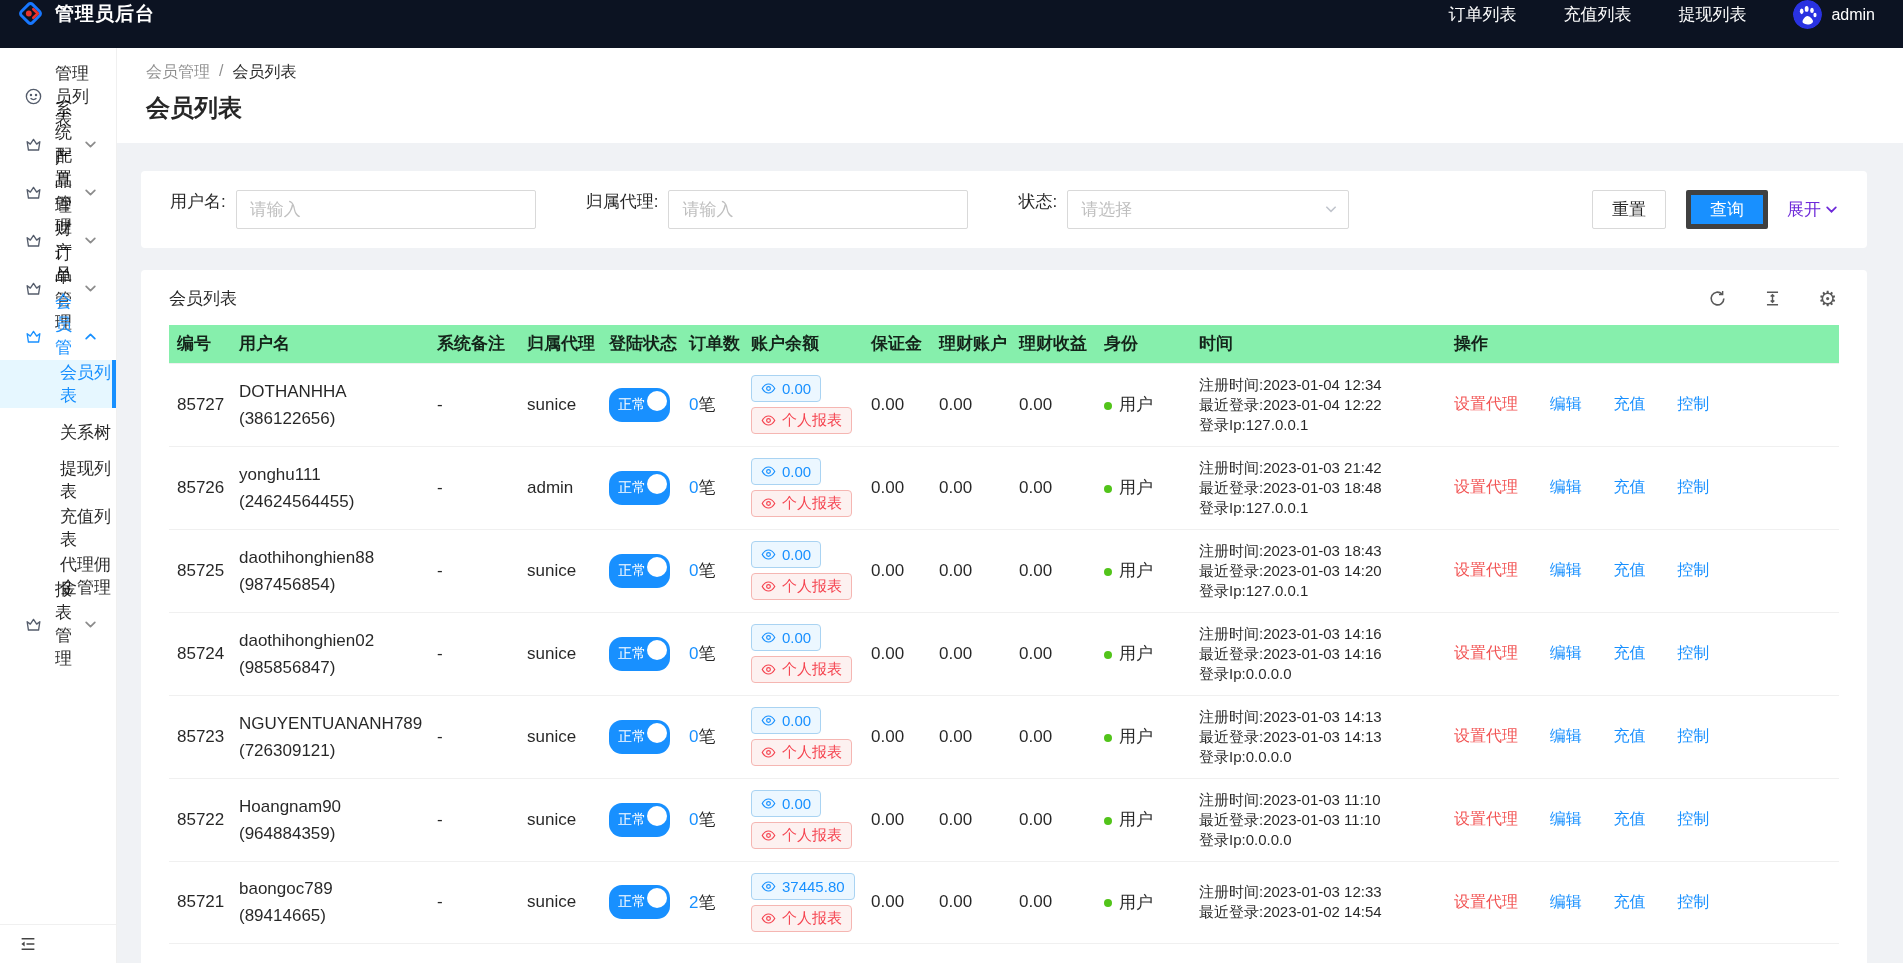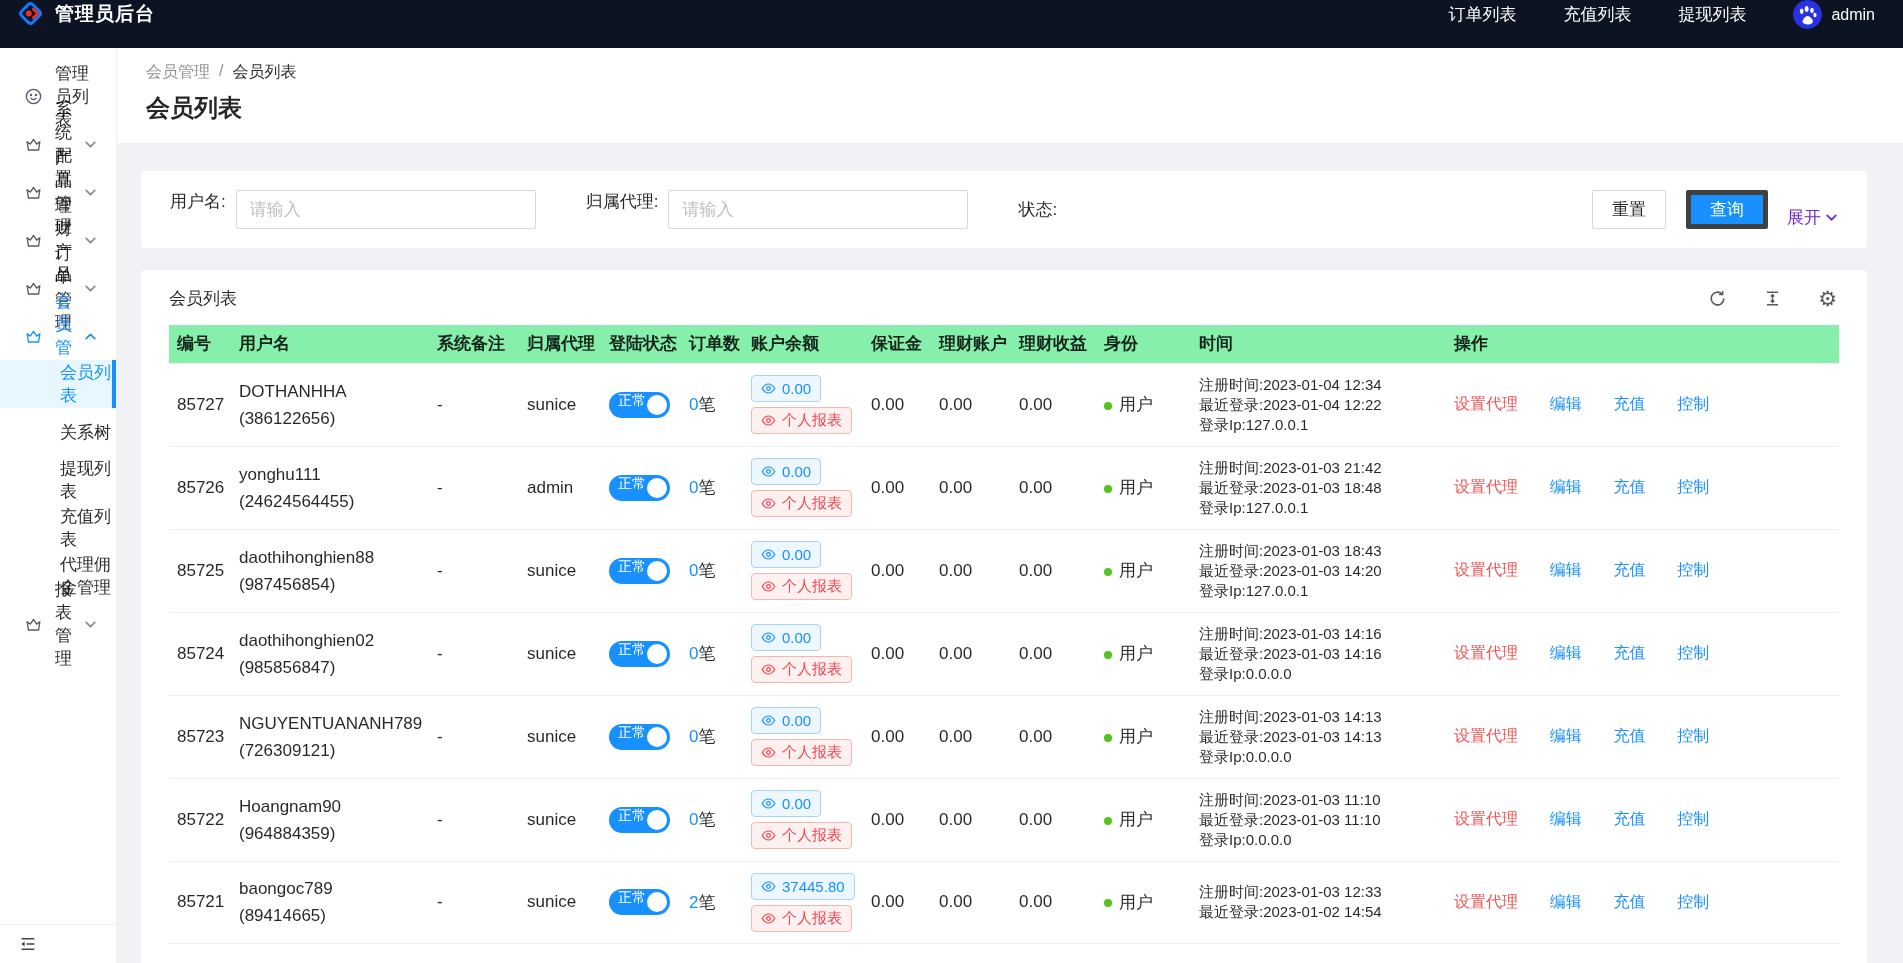--- a/index.html
+++ b/index.html
@@ -55,21 +55,21 @@
     display:flex; align-items:center; margin-bottom:22px; }
   .f-group { display:flex; margin-right:50px; }
   .f-label { font-size:17px; margin-right:10px; white-space:nowrap; }
   .f-input { width:300px; height:39px; border:1px solid #d9d9d9; border-radius:2px;
     padding:0 13px; font-size:17px; color:rgba(0,0,0,.85); outline:none;
     font-family:inherit; }
   .f-input::placeholder { color:#bfbfbf; }
   .f-select-wrap { position:relative; }
   .f-select-wrap .f-input { width:282px; padding-right:34px; }
   .select-arrow { position:absolute; right:11px; top:12px; color:#c0c4cc; display:flex; }
-  .f-actions { margin-left:auto; display:flex; align-items:flex-end; }
+  .f-actions { margin-left:auto; display:flex; align-items:center; }
   .btn { height:39px; padding:0 19px; border-radius:2px; font-size:17px;
     cursor:pointer; font-family:inherit; }
   .btn-reset { background:#fff; border:1px solid #d9d9d9; color:rgba(0,0,0,.85); }
   .btn-primary { background:#1890ff; border:5px solid #404040; color:#fff; margin-left:20px; }
   .expand-link { color:#6d28d9; font-size:17px; margin-left:19px;
     display:flex; align-items:center; gap:4px; }
 
   
   .table-card { background:#fff; border-radius:4px; padding:0 28px; height:740px; }
   .card-head { display:flex; align-items:center; justify-content:space-between;
@@ -81,22 +81,22 @@
 
   table { width:100%; border-collapse:collapse; table-layout:fixed; }
   th { background:#86efac; height:38px; text-align:left; font-size:17px;
     font-weight:600; padding:0 8px; color:rgba(0,0,0,.85);
     border-bottom:1px solid #f0f0f0; white-space:nowrap; overflow:hidden; }
   td { padding:11px 8px; border-bottom:1px solid #f0f0f0; font-size:17px;
     vertical-align:middle; color:rgba(0,0,0,.85); }
   .uname div { line-height:27px; }
   .blue { color:#1890ff; }
 
-  .toggle { width:61px; height:26px; background:#1890ff; border-radius:13px;
-    position:relative; display:flex; cursor:pointer; }
+  .toggle { width:61px; height:34px; background:#1890ff; border-radius:13px;
+    position:relative; display:flex; align-items:center; cursor:pointer; }
   .toggle-text { color:#fff; font-size:14px; padding-left:9px; }
   .knob { position:absolute; right:3px; top:3px; width:20px; height:20px;
     border-radius:50%; background:#fff; }
 
   .badge { display:inline-flex; align-items:center; gap:6px; height:27px;
     padding:0 9px; border-radius:4px; font-size:15px; cursor:pointer; white-space:nowrap; }
   .badge + .badge { margin-top:5px; }
   .badge-blue { color:#1890ff; background:#ecf7ff; border:1px solid #a9d3f2; }
   .badge-red { color:#f5434f; background:#fdf1f0; border:1px solid #f5b6b2; }
   .balance-cell .stack { display:flex; flex-direction:column; align-items:flex-start; }
@@ -287,20 +287,28 @@
         <div class="f-group">
           <span class="f-label">用户名:</span>
           <input class="f-input" placeholder="请输入" style="">
         </div>
         <div class="f-group">
           <span class="f-label">归属代理:</span>
           <input class="f-input" placeholder="请输入" style="">
         </div>
         <div class="f-group" style="margin-right:0">
           <span class="f-label">状态:</span>
+          <span class="f-select-wrap">
+            <input class="f-input" readonly="" placeholder="请选择" style="">
+            <span class="select-arrow">
+              <svg viewBox="0 0 12 12" width="14" height="14">
+                  <path d="M2 4 l4 4 4-4" stroke="currentColor" fill="none" stroke-width="1.3"></path>
+                </svg>
+            </span>
+          </span>
         </div>
         <div class="f-actions">
           <button class="btn btn-reset">重置</button>
           <button class="btn btn-primary">查询</button>
           <a class="expand-link">
             <span>展开</span>
             <svg viewBox="0 0 12 12" width="13" height="13">
                 <path d="M2 4 l4 4 4-4" stroke="currentColor" fill="none" stroke-width="1.6" stroke-linecap="round"></path>
               </svg>
           </a>

